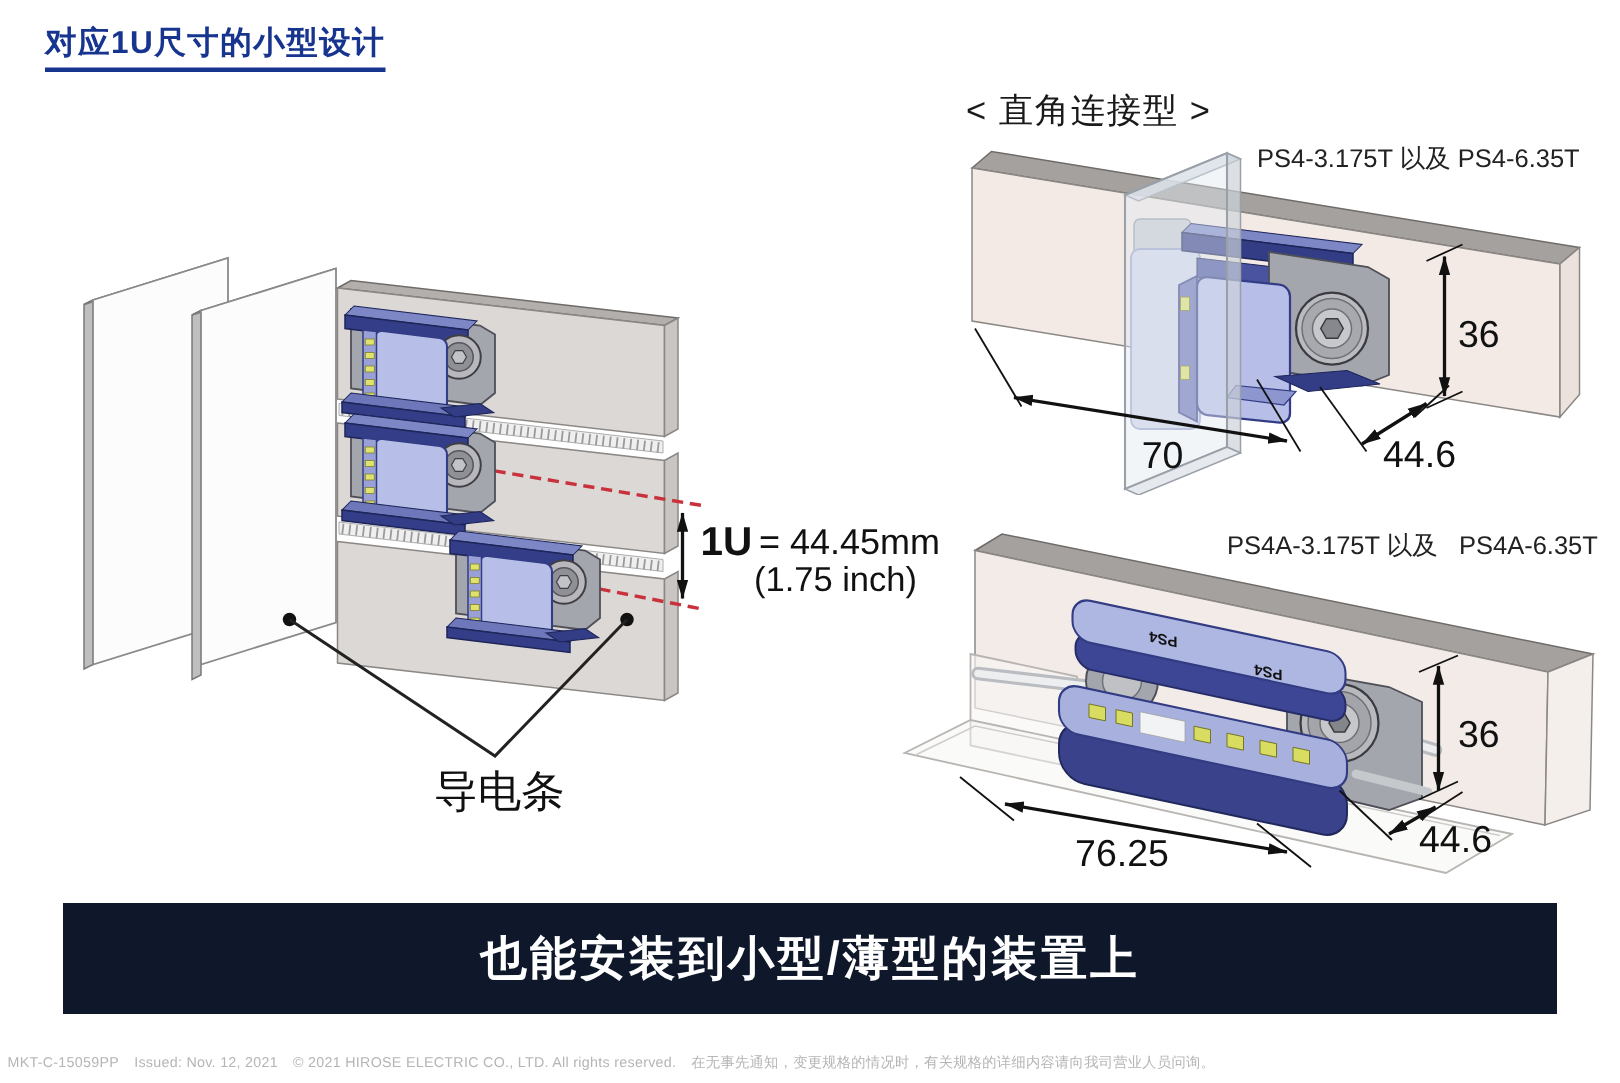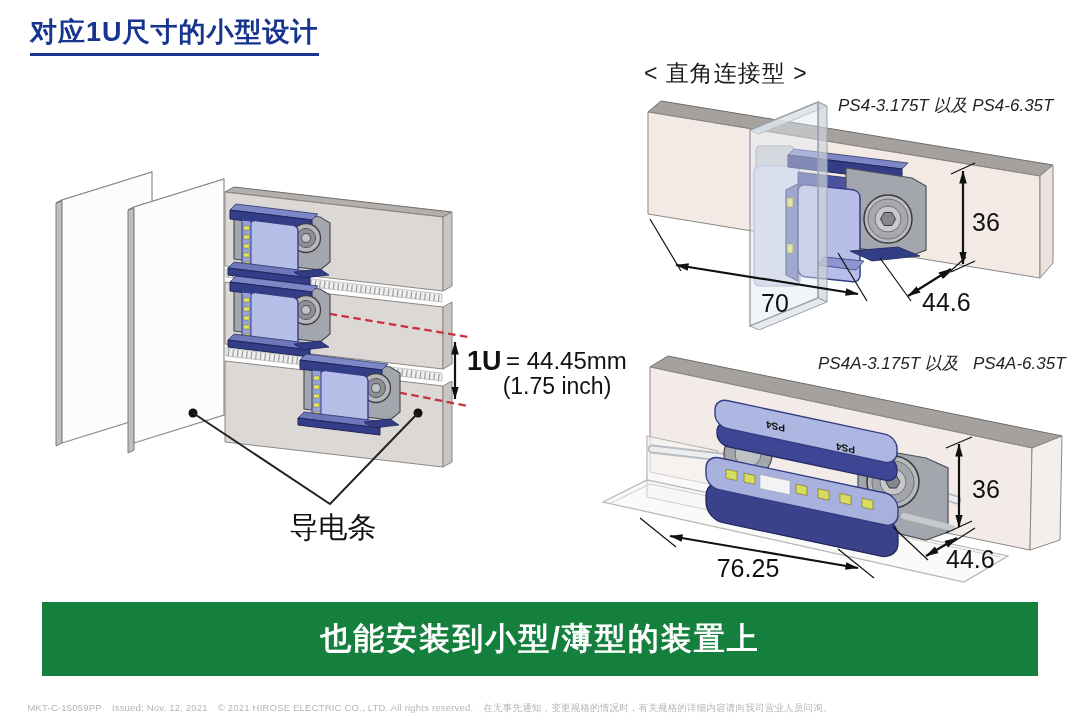--- a/index.html
+++ b/index.html
@@ -1,26 +1,26 @@
 <!DOCTYPE html>
 <html><head>
 <meta charset="utf-8">
 <style>
   html,body{margin:0;padding:0;background:#fff;}
   #page{position:relative;width:1080px;height:722px;background:#ffffff;overflow:hidden;
         font-family:"Liberation Sans",sans-serif;}
   .abs{position:absolute;}
-  #title{left:30px;top:14px;font-size:27px;font-weight:bold;color:#17348f;
+  #title{left:30px;top:14px;font-size:21px;font-weight:bold;color:#17348f;
          border-bottom:3px solid #17348f;padding-bottom:3px;letter-spacing:1px;}
   .sec-head{font-size:23px;color:#1a1a1a;font-weight:500;letter-spacing:1px;white-space:pre;}
-  .models{font-size:17px;color:#222;white-space:pre;font-style:italic;}
-  #banner{left:42px;top:602px;width:996px;height:74px;background:#15803d;
+  .models{font-size:17px;color:#222;white-space:pre;}
+  #banner{left:42px;top:602px;width:996px;height:74px;background:#0f172a;
           display:flex;align-items:center;justify-content:center;}
   #banner span{color:#ffffff;font-size:31px;font-weight:bold;letter-spacing:2px;}
-  #footer{left:0;top:702px;width:860px;text-align:center;font-size:9.5px;color:#b5b5b5;letter-spacing:.2px;}
+  #footer{left:0;top:702px;width:860px;text-align:left;font-size:9.5px;color:#b5b5b5;letter-spacing:.2px;}
   #footer span{margin:0 5px;}
   svg text{font-family:"Liberation Sans",sans-serif;fill:#111;}
 </style>
 </head>
 <body>
 
 <div id="page">
 
   <div id="title" class="abs">对应1U尺寸的小型设计</div>
 

